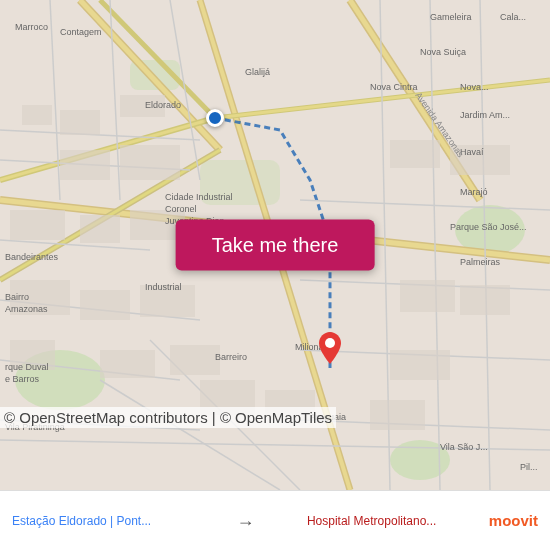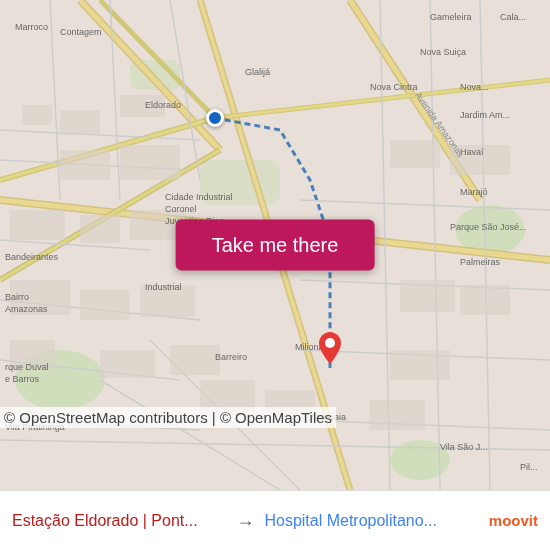--- a/index.html
+++ b/index.html
@@ -63,42 +63,42 @@
       height: 60px;
       background: white;
       display: flex;
       align-items: center;
       border-top: 1px solid #ddd;
       padding: 0 12px;
     }
 
     #origin-label {
       flex: 1;
-      font-size: 16px;
-      color: #b91c1c;
+      font-size: 12px;
+      color: #3b82f6;
       white-space: nowrap;
       overflow: hidden;
       text-overflow: ellipsis;
     }
 
     #arrow-icon {
       flex-shrink: 0;
       margin: 0 10px;
       color: #555;
       font-size: 18px;
     }
 
     #destination-label {
       flex: 1;
-      font-size: 16px;
-      color: #3b82f6;
+      font-size: 12px;
+      color: #b91c1c;
       white-space: nowrap;
       overflow: hidden;
       text-overflow: ellipsis;
-      text-align: left;
+      text-align: center;
     }
 
     #moovit-logo {
       flex-shrink: 0;
       margin-left: 10px;
       display: flex;
       align-items: center;
     }
 
     #moovit-logo-text {

